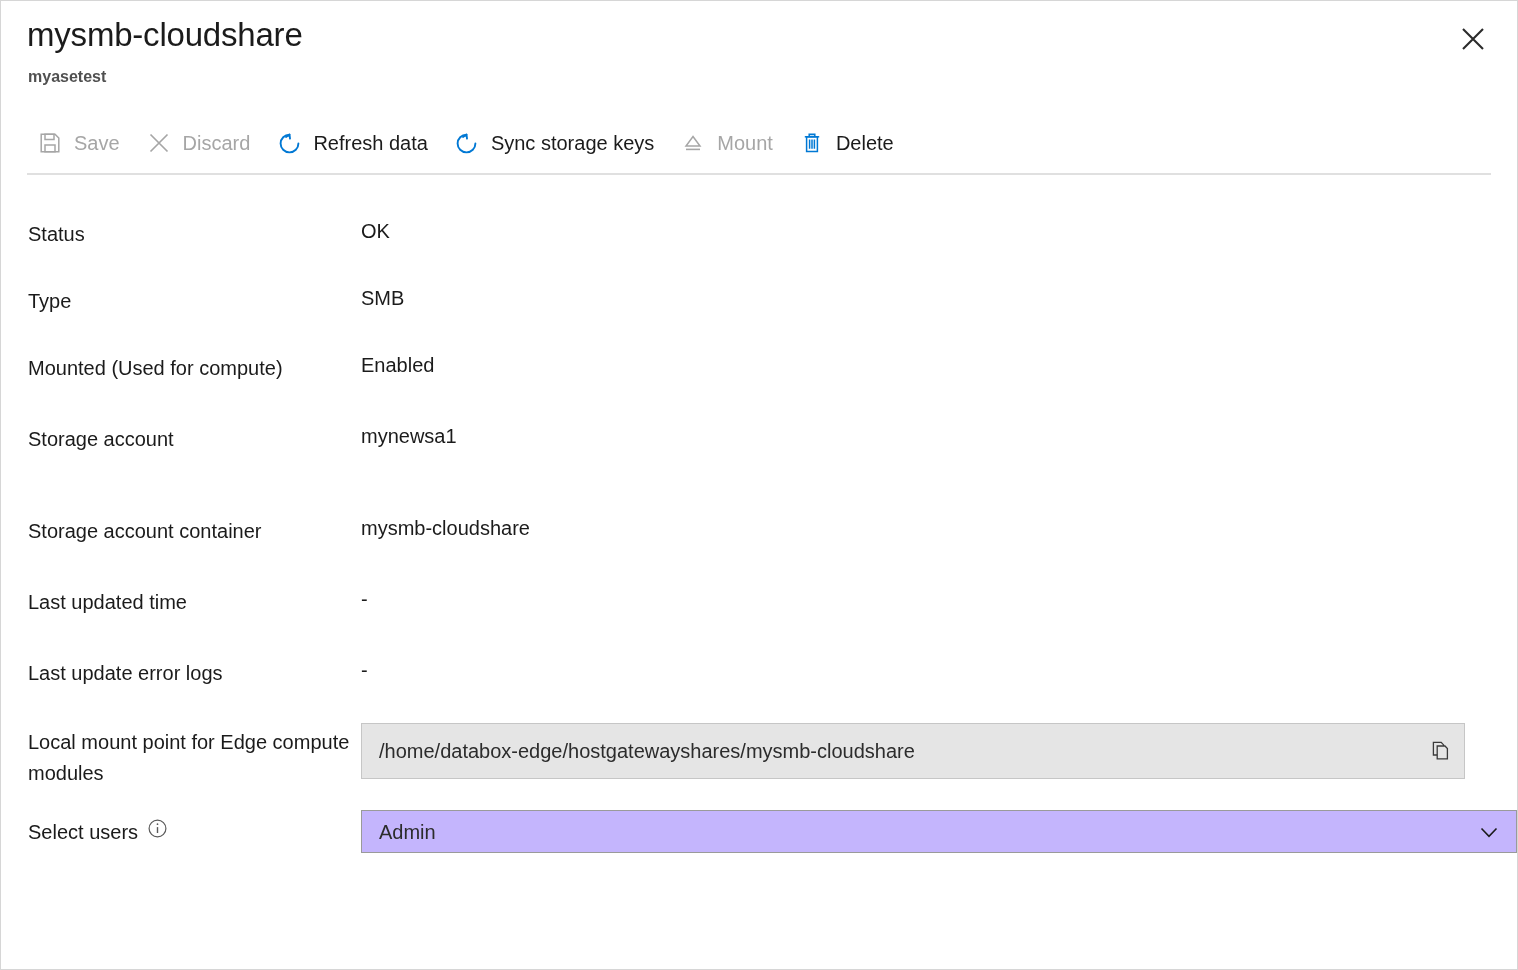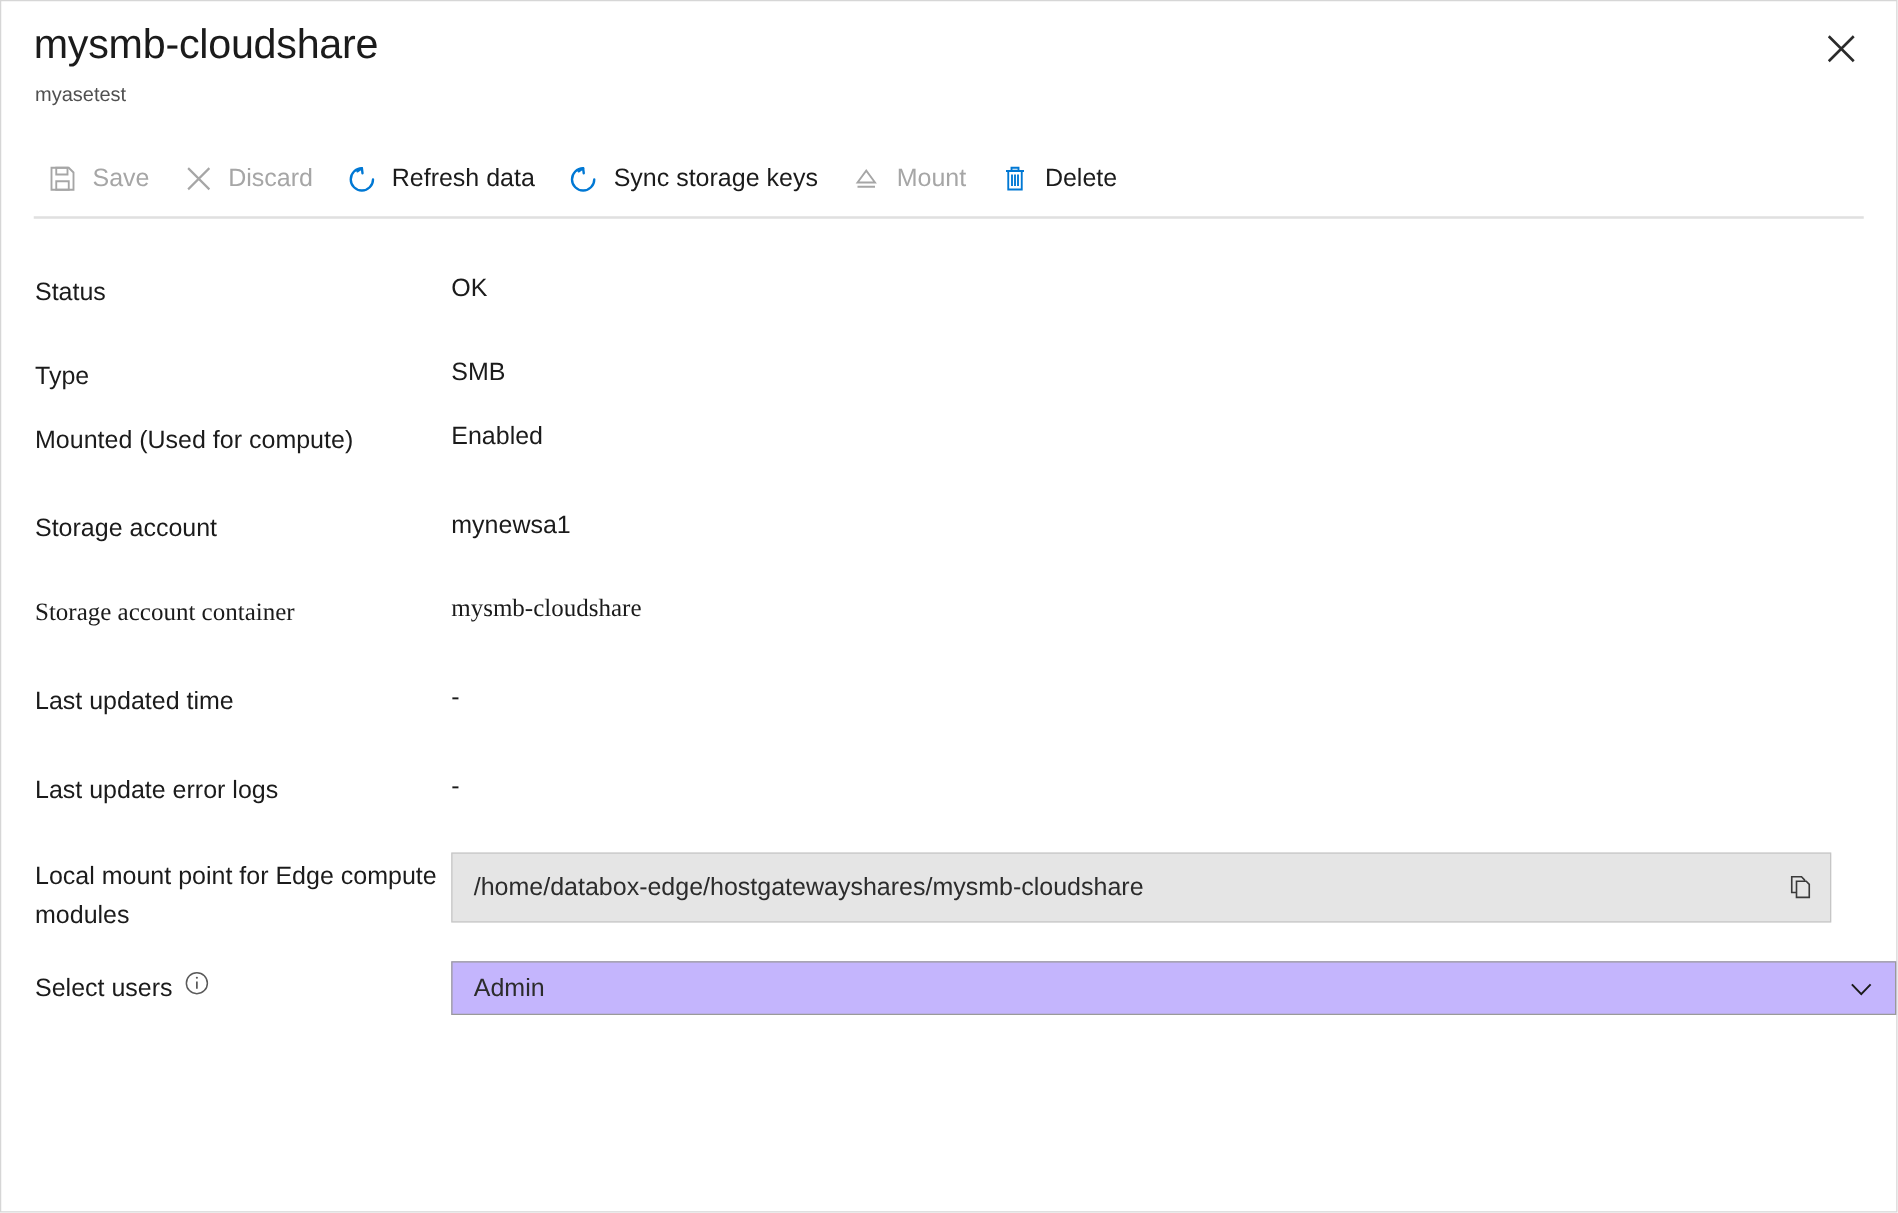--- a/index.html
+++ b/index.html
@@ -23,21 +23,21 @@
   
   #header { position: absolute; left: 0; top: 0; width: 1516px; }
   #page-title {
     position: absolute; left: 26px; top: 14px;
     font-size: 33px; font-weight: 400; line-height: 40px;
     color: #1b1b1b; letter-spacing: -0.2px;
     white-space: nowrap;
   }
   #page-subtitle {
     position: absolute; left: 27px; top: 66px;
-    font-size: 16px; font-weight: 400; line-height: 20px;
+    font-size: 16px; font-weight: 700; line-height: 20px;
     color: #505050; white-space: nowrap;
   }
   #close-button {
     position: absolute; right: 26px; top: 20px;
     width: 36px; height: 36px;
     display: flex; align-items: center; justify-content: center;
     cursor: pointer;
   }
 
   
@@ -103,23 +103,23 @@
     font-size: 20px; line-height: 31px;
     color: #1b1b1b;
   }
   .prop-label-inline {
     display: inline-flex; align-items: center; gap: 9px;
   }
 
   
   #row-status             { margin-top: 22px; }
   #row-type               { margin-top: 36px; }
-  #row-mounted            { margin-top: 20px; }
+  #row-mounted            { margin-top: 36px; }
   #row-storage-account    { margin-top: 40px; }
-  #row-storage-container  { margin-top: 36px; font-family: Liberation Serif, serif; }
+  #row-storage-container  { margin-top: 61px; }
   #row-last-updated       { margin-top: 40px; }
   #row-last-error         { margin-top: 40px; }
   #row-mount-point        { margin-top: 38px; }
   #row-select-users       { margin-top: 28px; }
 
   #row-status .prop-value            { transform: translateY(-3px); }
   #row-type .prop-value              { transform: translateY(-3px); }
   #row-mounted .prop-value           { transform: translateY(-3px); }
   #row-storage-account .prop-value   { transform: translateY(-3px); }
   #row-storage-container .prop-value { transform: translateY(-3px); }

